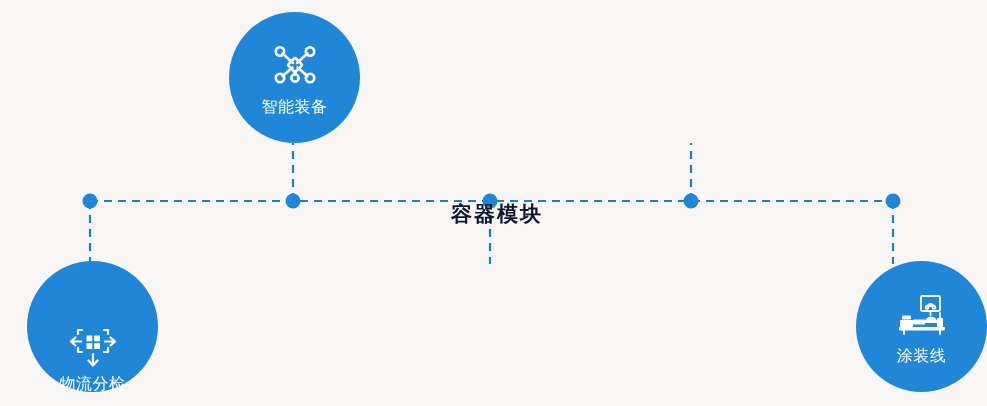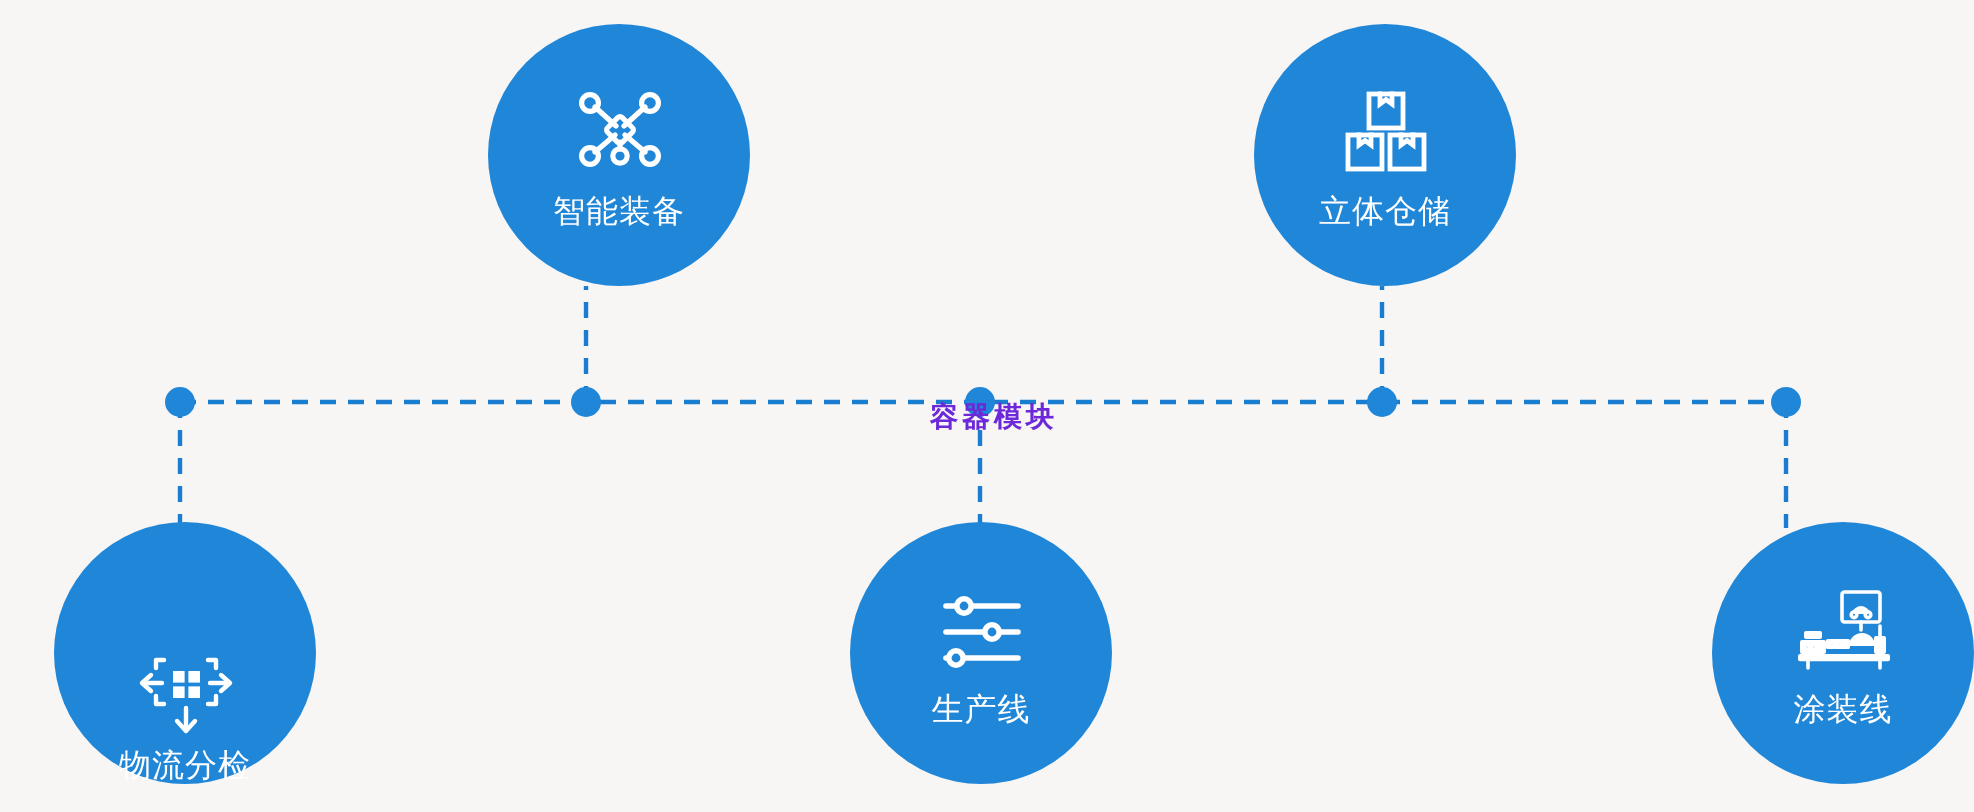--- a/index.html
+++ b/index.html
@@ -29,23 +29,23 @@
     pointer-events: none;
   }
 
   
   .watermark {
     position: absolute;
     left: 437px;
     top: 200px;
     width: 120px;
     text-align: center;
-    font-size: 14px;
+    font-size: 21px;
     letter-spacing: 2px;
-    color: #6d28d9;
+    color: #0f172a;
     font-weight: 700;
     user-select: none;
     white-space: nowrap;
   }
 
   
   .node {
     position: absolute;
     width: 131px;
     height: 131px;
@@ -69,21 +69,21 @@
   }
   .node-label {
     color: #ffffff;
     font-size: 16px;
     line-height: 1;
     letter-spacing: 0.5px;
     white-space: nowrap;
   }
 
   
-  .node-top-1 { left: 244px; top: 12px; }
+  .node-top-1 { left: 229px; top: 12px; }
   .node-top-2 { left: 627px; top: 12px; }
   .node-bottom-1 { left: 27px; top: 261px; justify-content: flex-end; }
   .node-bottom-2 { left: 425px; top: 261px; }
   .node-bottom-3 { left: 856px; top: 261px; }
 </style>
 </head>
 <body>
 
 <div id="diagram">
 
@@ -118,36 +118,20 @@
         <circle cx="41" cy="10.5" r="4.2"></circle>
         <circle cx="11" cy="37" r="4.2"></circle>
         <circle cx="41" cy="37" r="4.2"></circle>
         <circle cx="26" cy="37" r="3.6"></circle>
         <rect x="20.8" y="18.8" width="10.4" height="10.4" rx="1.6" transform="rotate(45 26 24)"></rect>
       </svg>
     </span>
     <span class="node-label">智能装备</span>
   </div>
 
-  <div class="node node-top-2">
-    <span class="node-icon">
-      <svg viewBox="0 0 52 52" fill="none" stroke="#ffffff" stroke-width="2.4" stroke-linecap="square" stroke-linejoin="miter">
-
-        <rect x="17.5" y="6" width="17" height="17"></rect>
-        <path d="M23 6 v5 l3 -2.2 l3 2.2 V6"></path>
-
-        <rect x="7" y="26.5" width="17" height="17"></rect>
-        <path d="M12.5 26.5 v5 l3 -2.2 l3 2.2 v-5"></path>
-
-        <rect x="28" y="26.5" width="17" height="17"></rect>
-        <path d="M33.5 26.5 v5 l3 -2.2 l3 2.2 v-5"></path>
-      </svg>
-    </span>
-    <span class="node-label">立体仓储</span>
-  </div>
 
   <div class="node node-bottom-1">
     <span class="node-icon">
       <svg viewBox="0 0 52 52" fill="none" stroke="#ffffff" stroke-width="2.2" stroke-linecap="round" stroke-linejoin="round">
 
         <path d="M15 12 h-4 v4"></path>
         <path d="M37 12 h4 v4"></path>
         <path d="M11 30 v4 h4"></path>
         <path d="M41 30 v4 h-4"></path>
 
@@ -162,33 +146,20 @@
         <line x1="38" y1="23.5" x2="47.5" y2="23.5"></line>
         <polyline points="43.5,19.5 48,23.5 43.5,27.5"></polyline>
 
         <line x1="26" y1="36" x2="26" y2="47"></line>
         <polyline points="21.5,42.5 26,47.5 30.5,42.5"></polyline>
       </svg>
     </span>
     <span class="node-label">物流分检</span>
   </div>
 
-  <div class="node node-bottom-2">
-    <span class="node-icon">
-      <svg viewBox="0 0 52 52" fill="none" stroke="#ffffff" stroke-width="2.8" stroke-linecap="round">
-        <line x1="8" y1="13" x2="44" y2="13"></line>
-        <circle cx="17" cy="13" r="3.6" fill="#2086d8"></circle>
-        <line x1="8" y1="26" x2="44" y2="26"></line>
-        <circle cx="31" cy="26" r="3.6" fill="#2086d8"></circle>
-        <line x1="8" y1="39" x2="44" y2="39"></line>
-        <circle cx="13" cy="39" r="3.6" fill="#2086d8"></circle>
-      </svg>
-    </span>
-    <span class="node-label">生产线</span>
-  </div>
 
   <div class="node node-bottom-3">
     <span class="node-icon">
       <svg viewBox="0 0 52 52" fill="none" stroke="#ffffff" stroke-width="1.8" stroke-linecap="round" stroke-linejoin="round">
 
         <rect x="25" y="6" width="19" height="15" rx="1.2"></rect>
         <path d="M29 17 q5.5 -8 11 0" fill="#ffffff" stroke="none"></path>
         <circle cx="31" cy="17.4" r="1.4" fill="#2086d8"></circle>
         <circle cx="38" cy="17.4" r="1.4" fill="#2086d8"></circle>
         <line x1="34.5" y1="21" x2="34.5" y2="25"></line>

